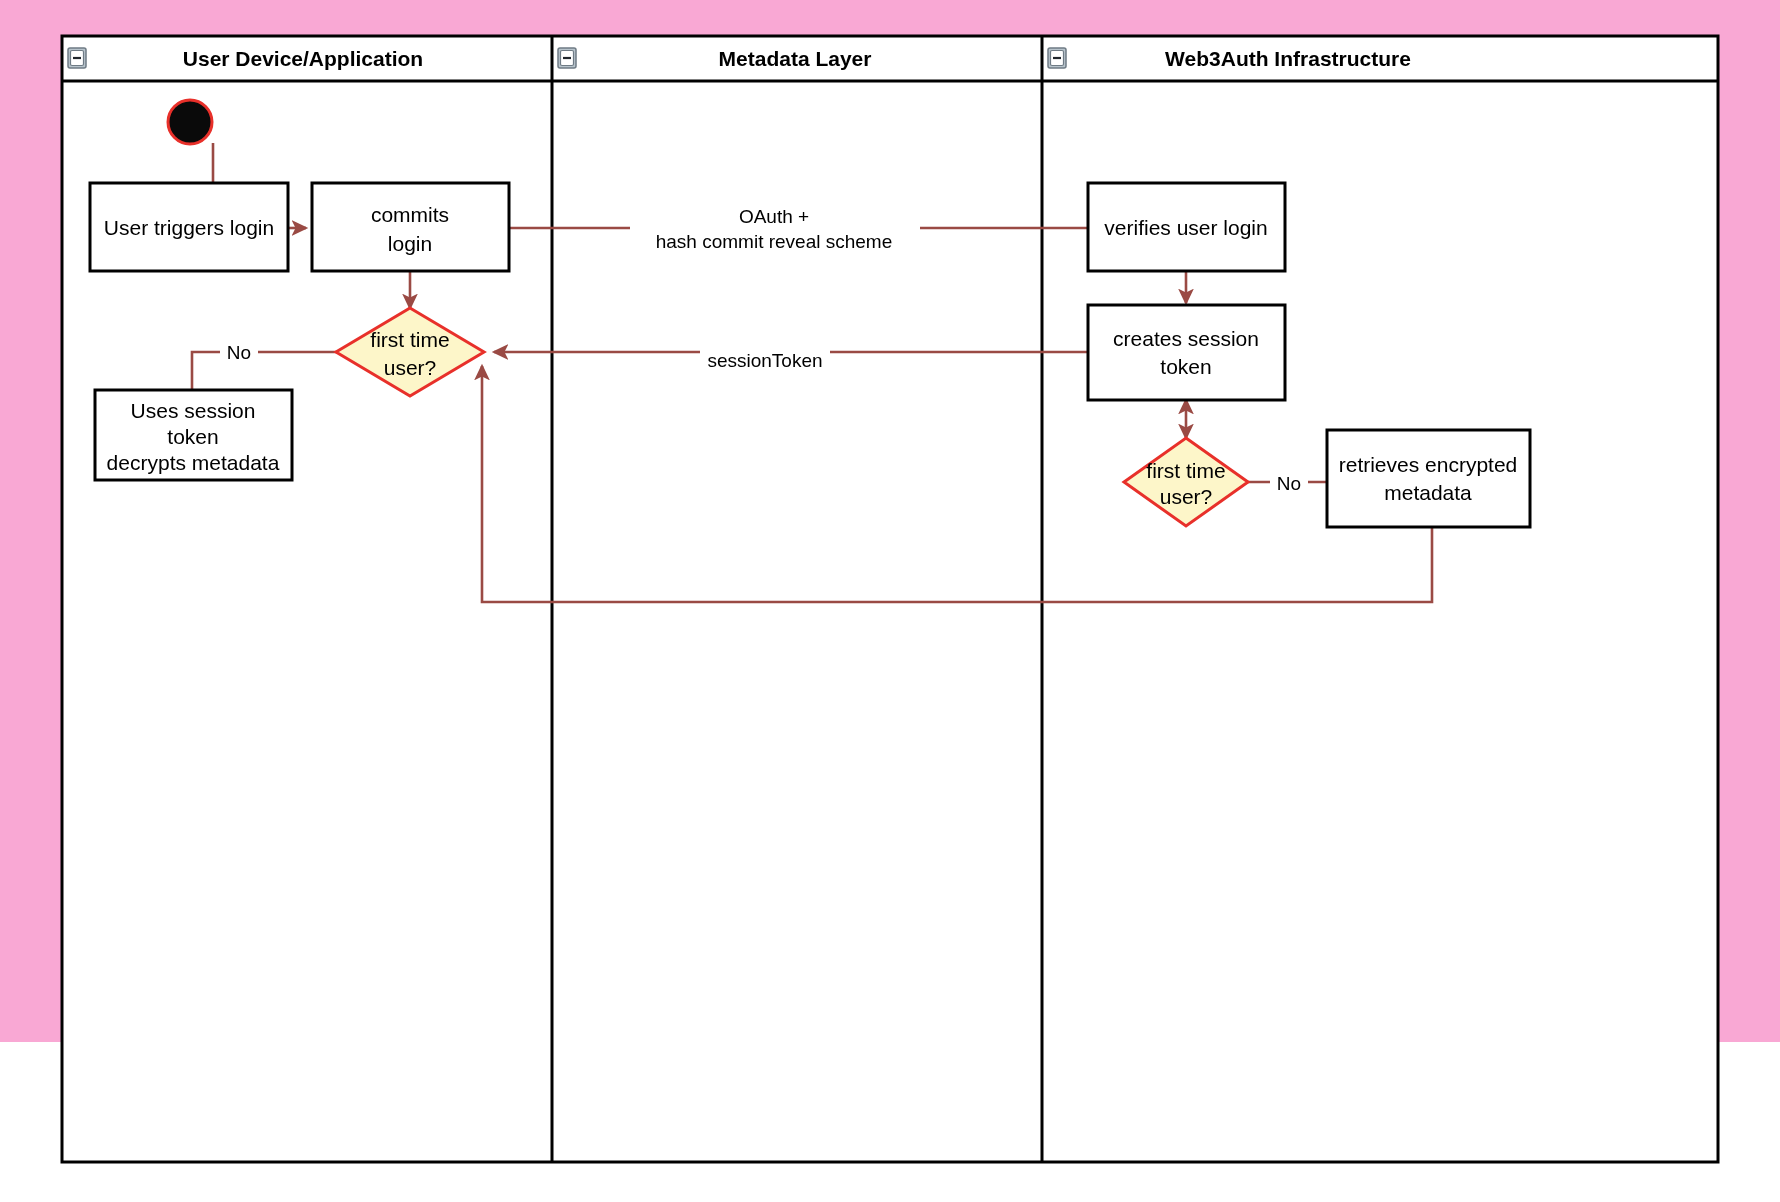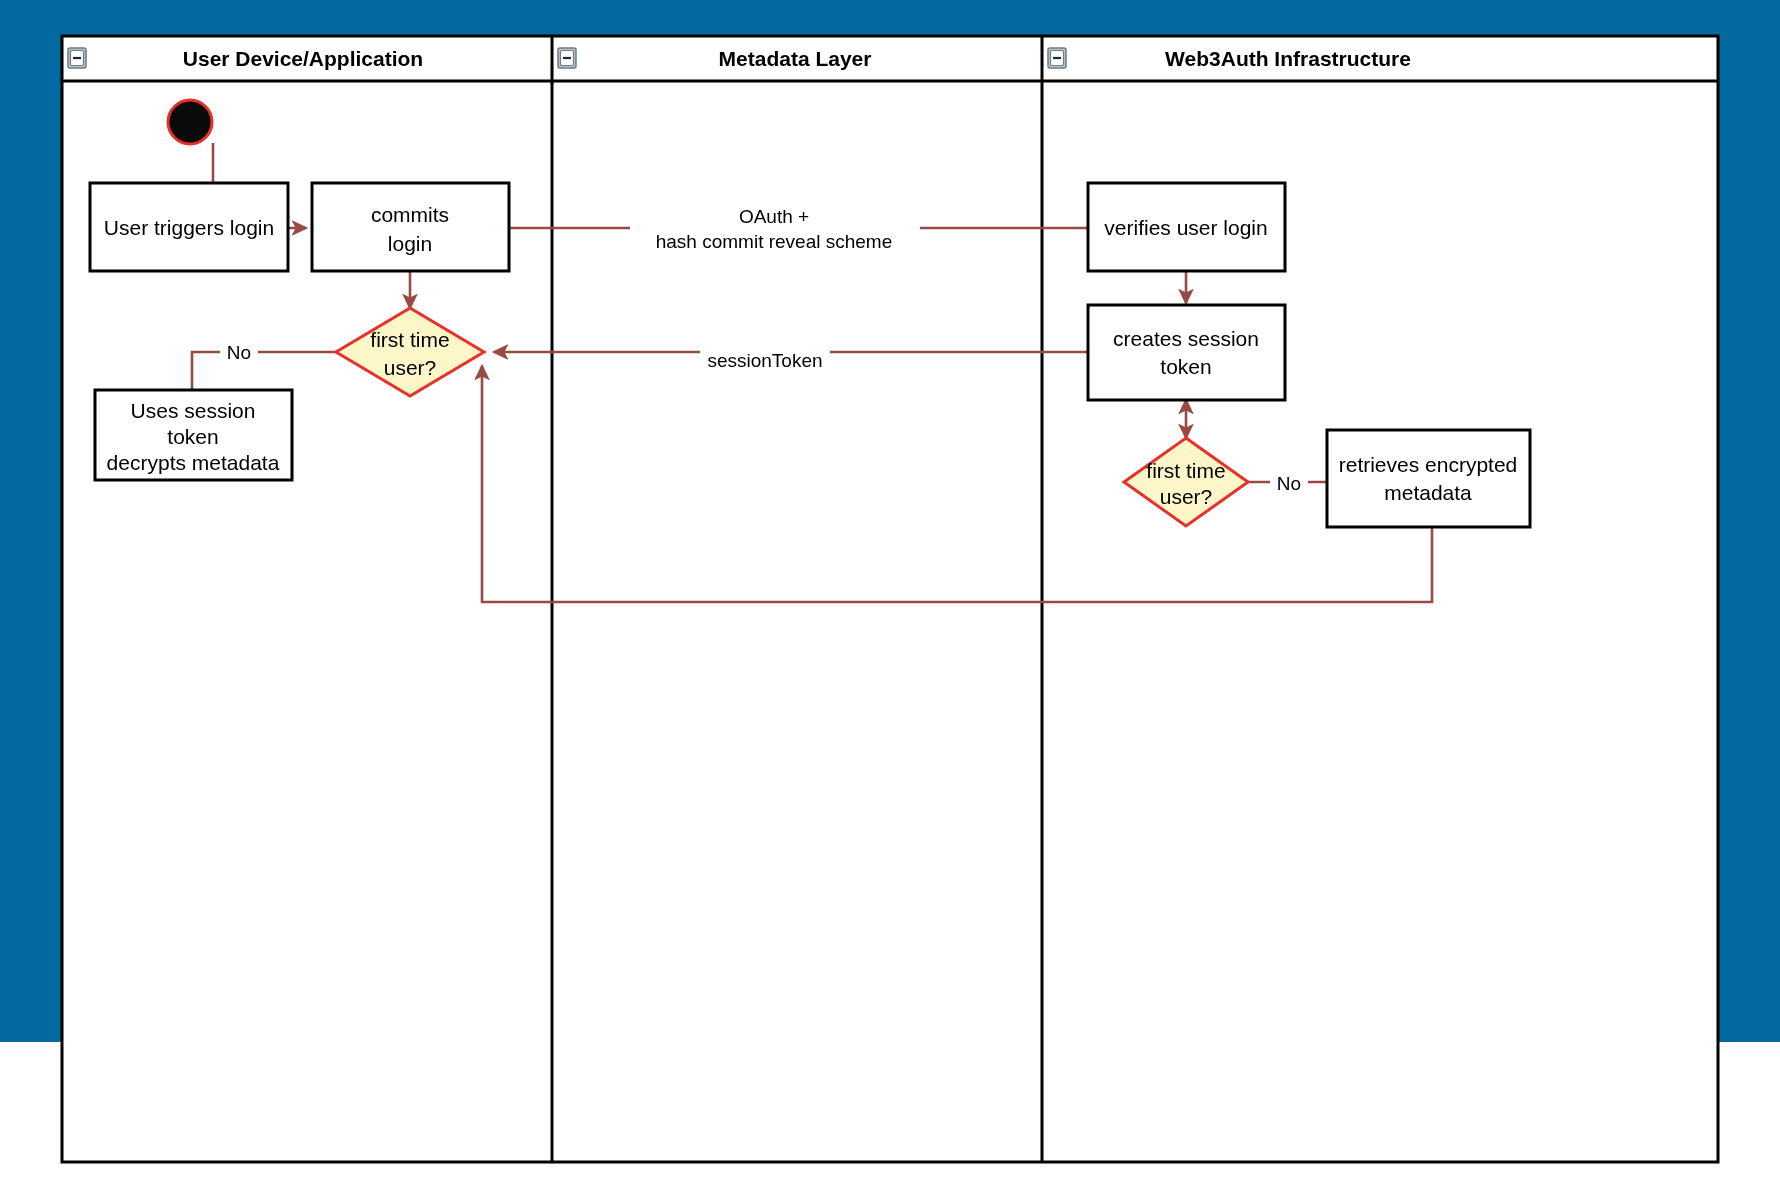--- a/index.html
+++ b/index.html
@@ -10,21 +10,21 @@
   body {
     width: 1780px;
     height: 1202px;
     font-family: "Liberation Sans", sans-serif;
     overflow: hidden;
   }
   #canvas {
     position: relative;
     width: 1780px;
     height: 1042px;
-    background: #0369a1;
+    background: #f9a8d4;
   }
   svg#diagram {
     position: absolute;
     left: 0;
     top: 0;
     width: 1780px;
     height: 1202px;
     display: block;
   }
   .lane-title {

